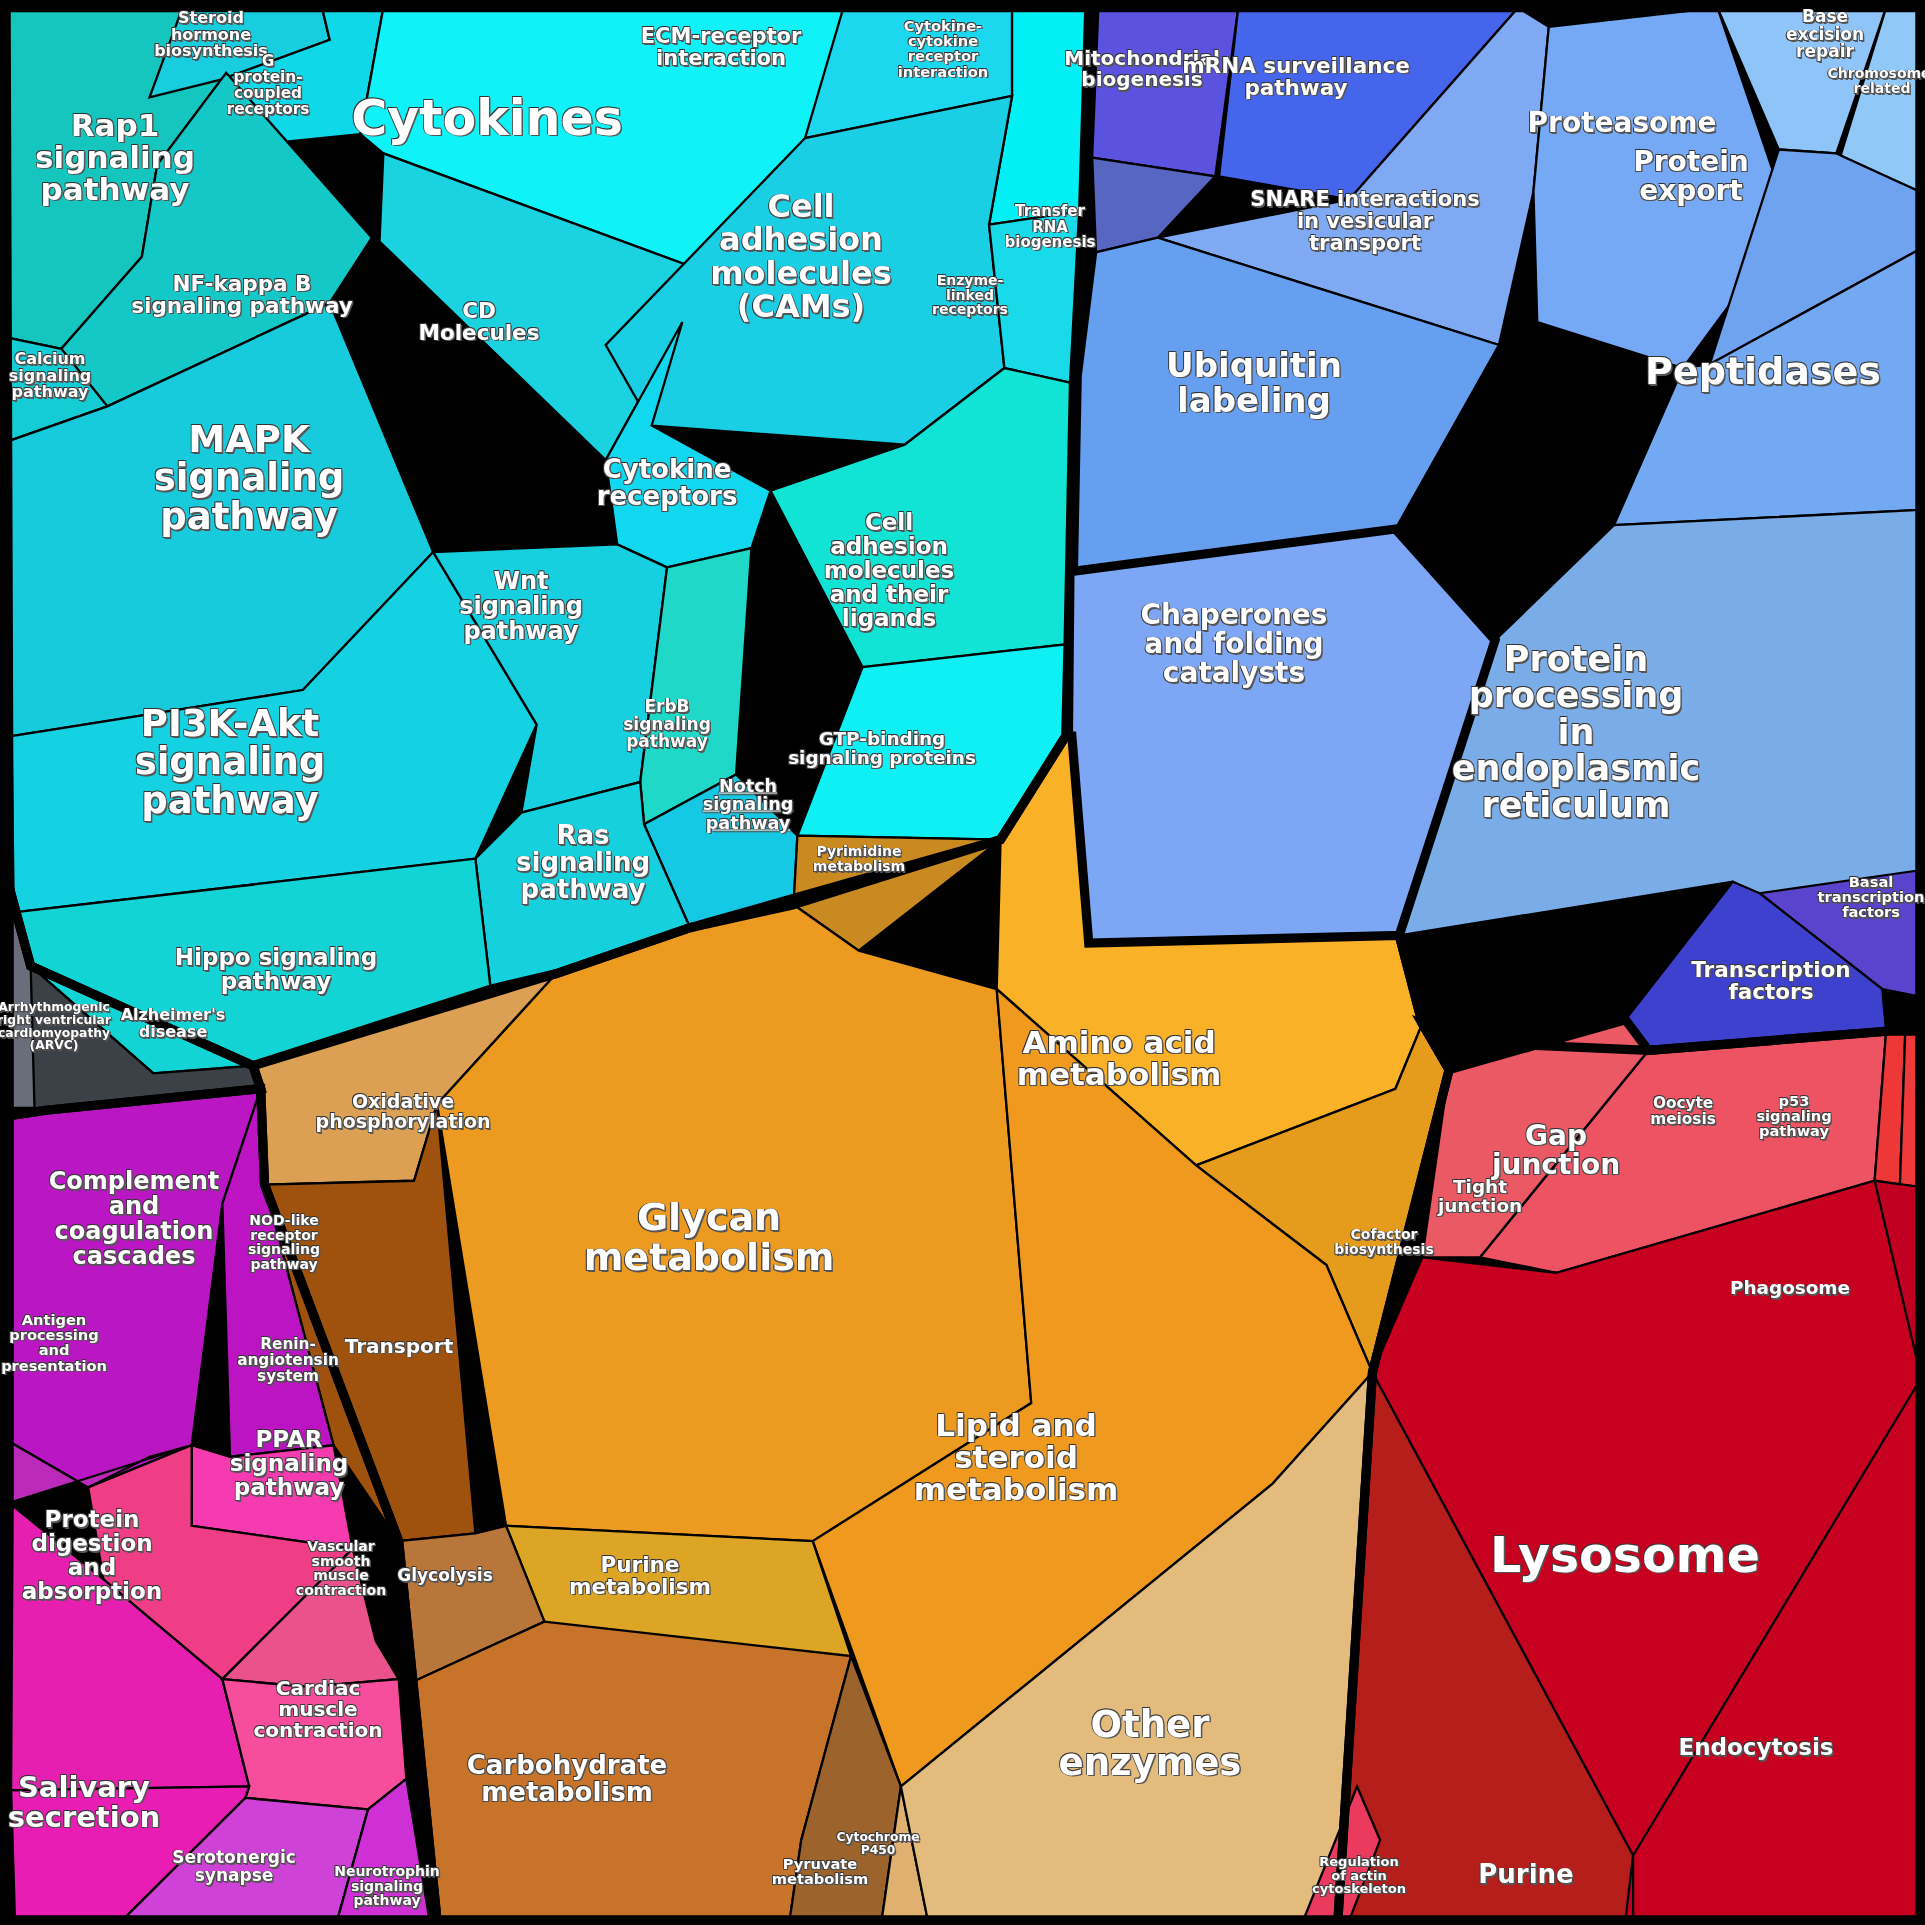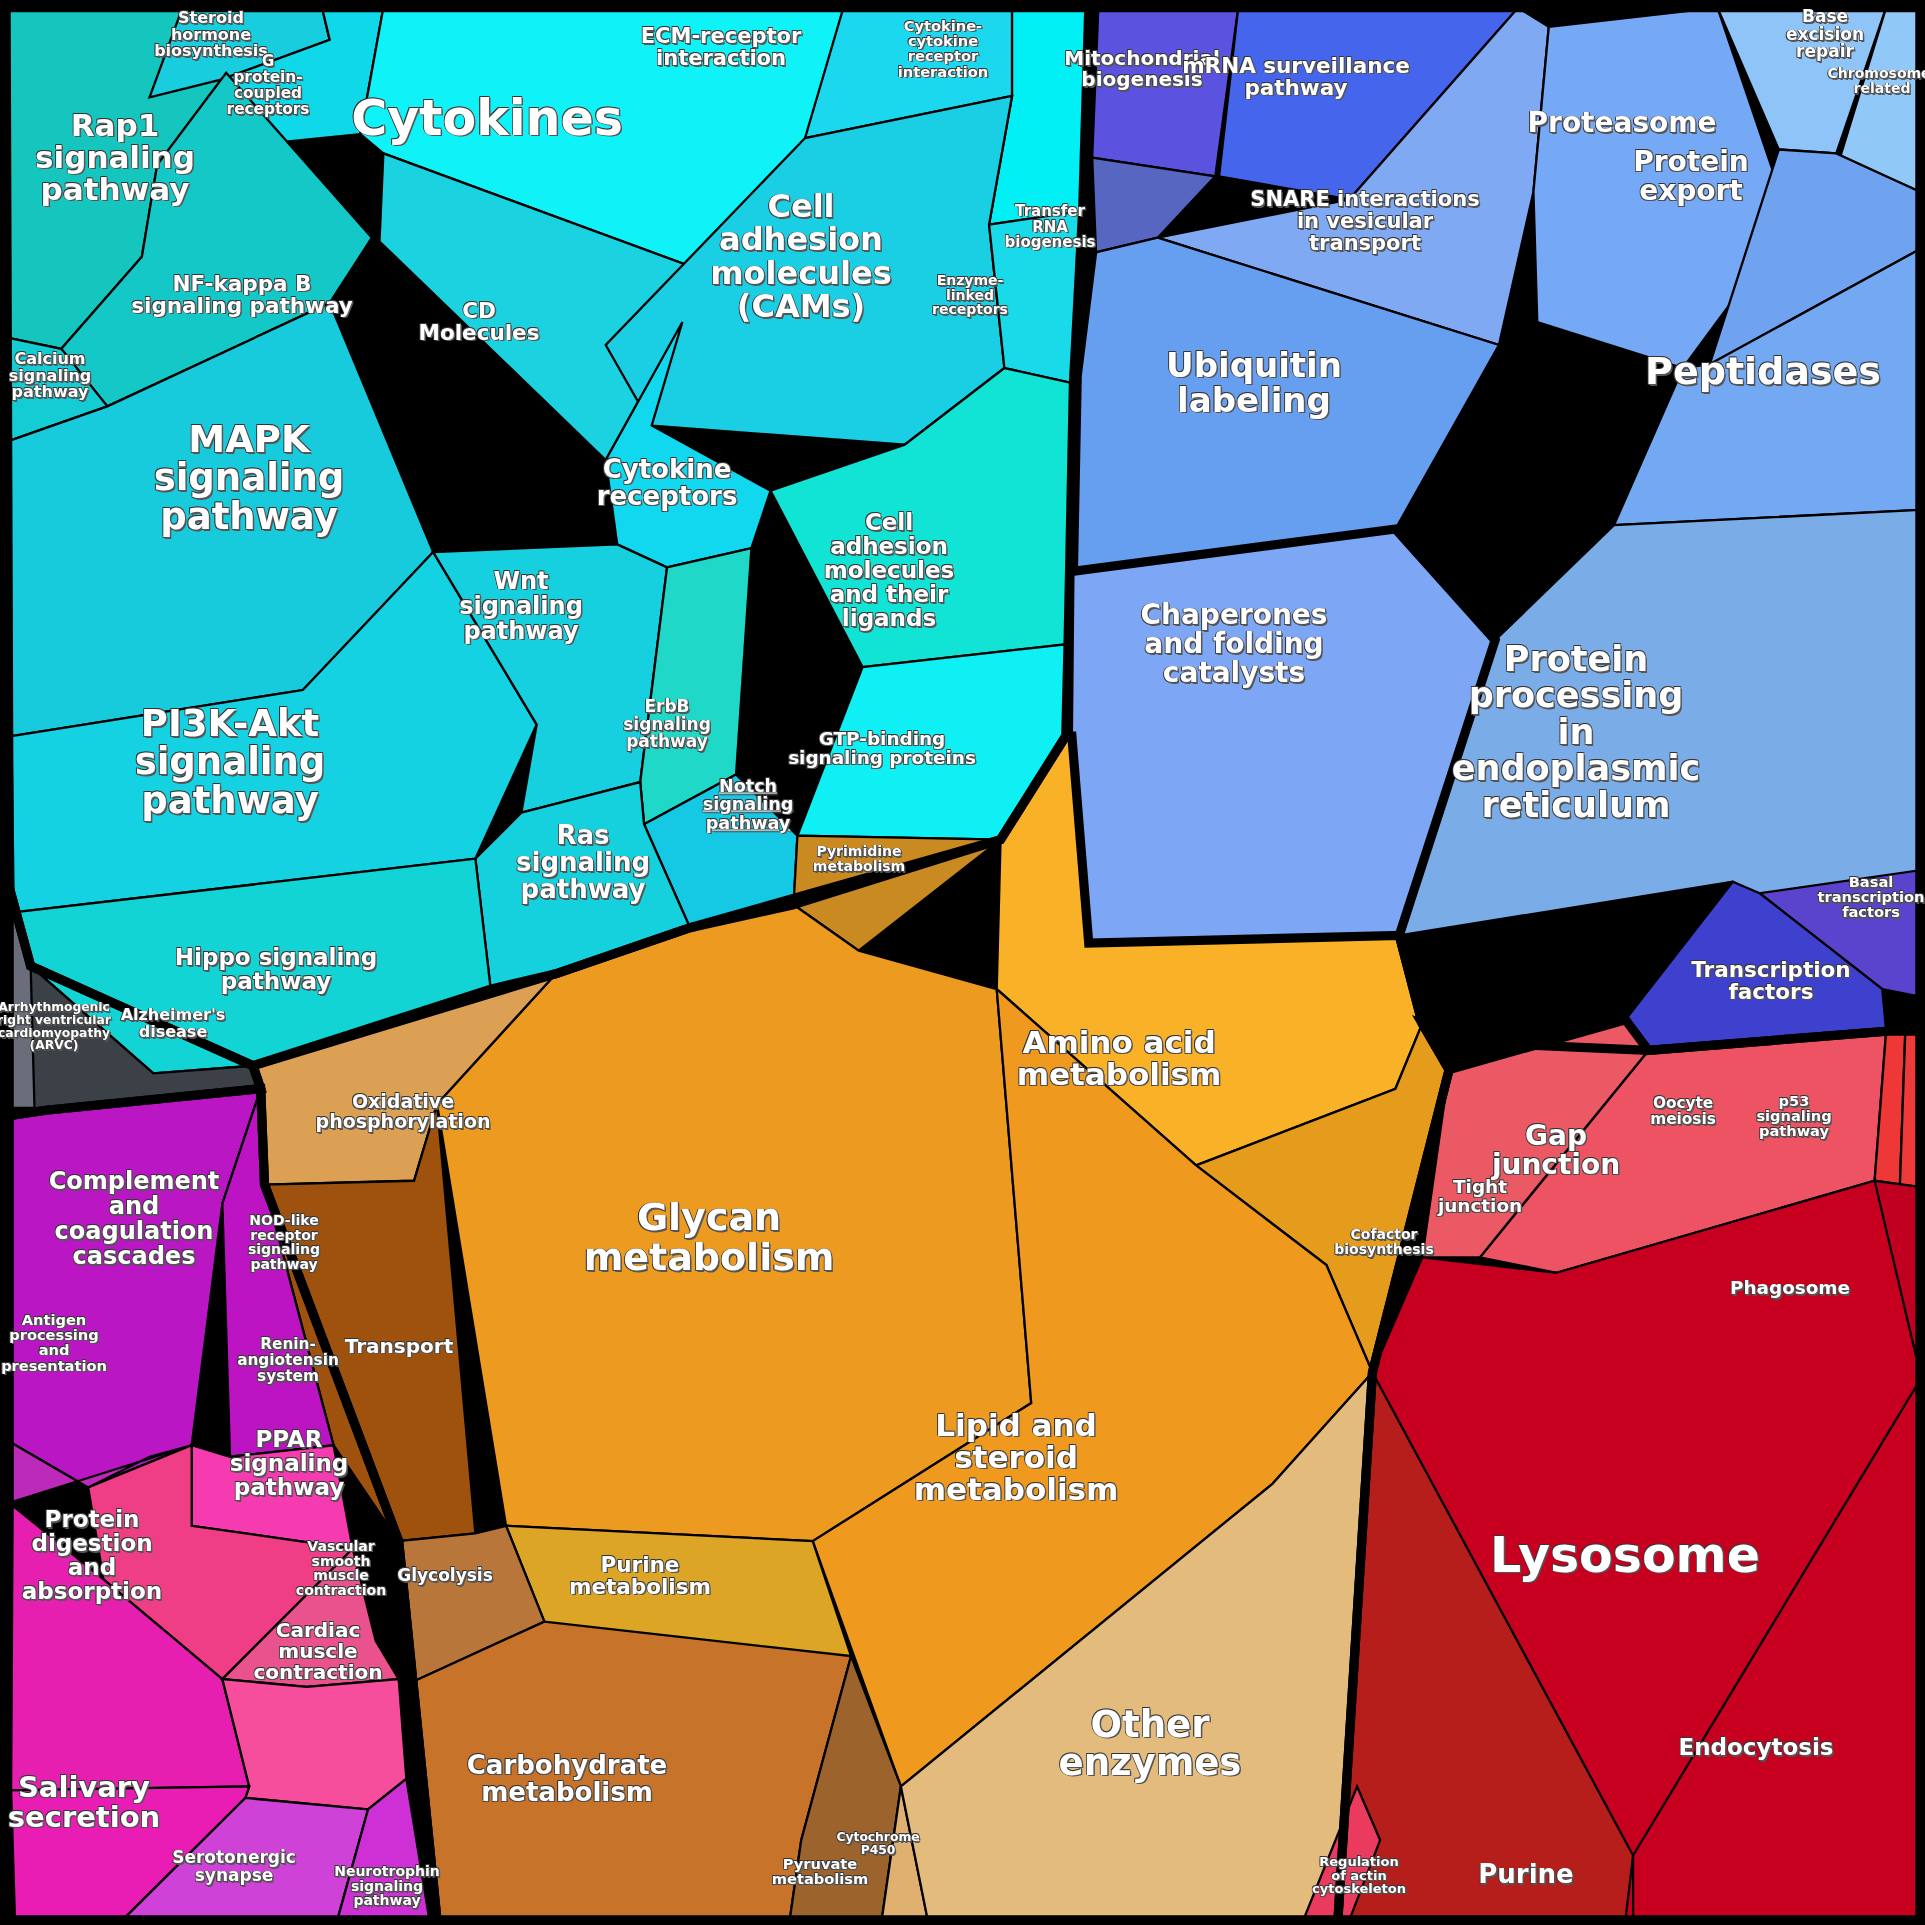--- a/index.html
+++ b/index.html
@@ -252,21 +252,21 @@
 signaling
 pathway</div>
       <div class="lbl" style="left: 92px; top: 1556px; font-size: 23px;">Protein
 digestion
 and
 absorption</div>
       <div class="lbl" style="left: 341px; top: 1568px; font-size: 14px;">Vascular
 smooth
 muscle
 contraction</div>
-      <div class="lbl" style="left: 318px; top: 1651px; font-size: 20px; text-align: center;">Cardiac
+      <div class="lbl" style="left: 318px; top: 1709px; font-size: 20px; text-align: center;">Cardiac
 muscle
 contraction</div>
       <div class="lbl" style="left: 84px; top: 1802px; font-size: 29px;">Salivary
 secretion</div>
       <div class="lbl" style="left: 234px; top: 1867px; font-size: 17px;">Serotonergic
 synapse</div>
       <div class="lbl" style="left: 387px; top: 1886px; font-size: 14px;">Neurotrophin
 signaling
 pathway</div>
       <div class="lbl" style="left: 1556px; top: 1150px; font-size: 28px;">Gap

